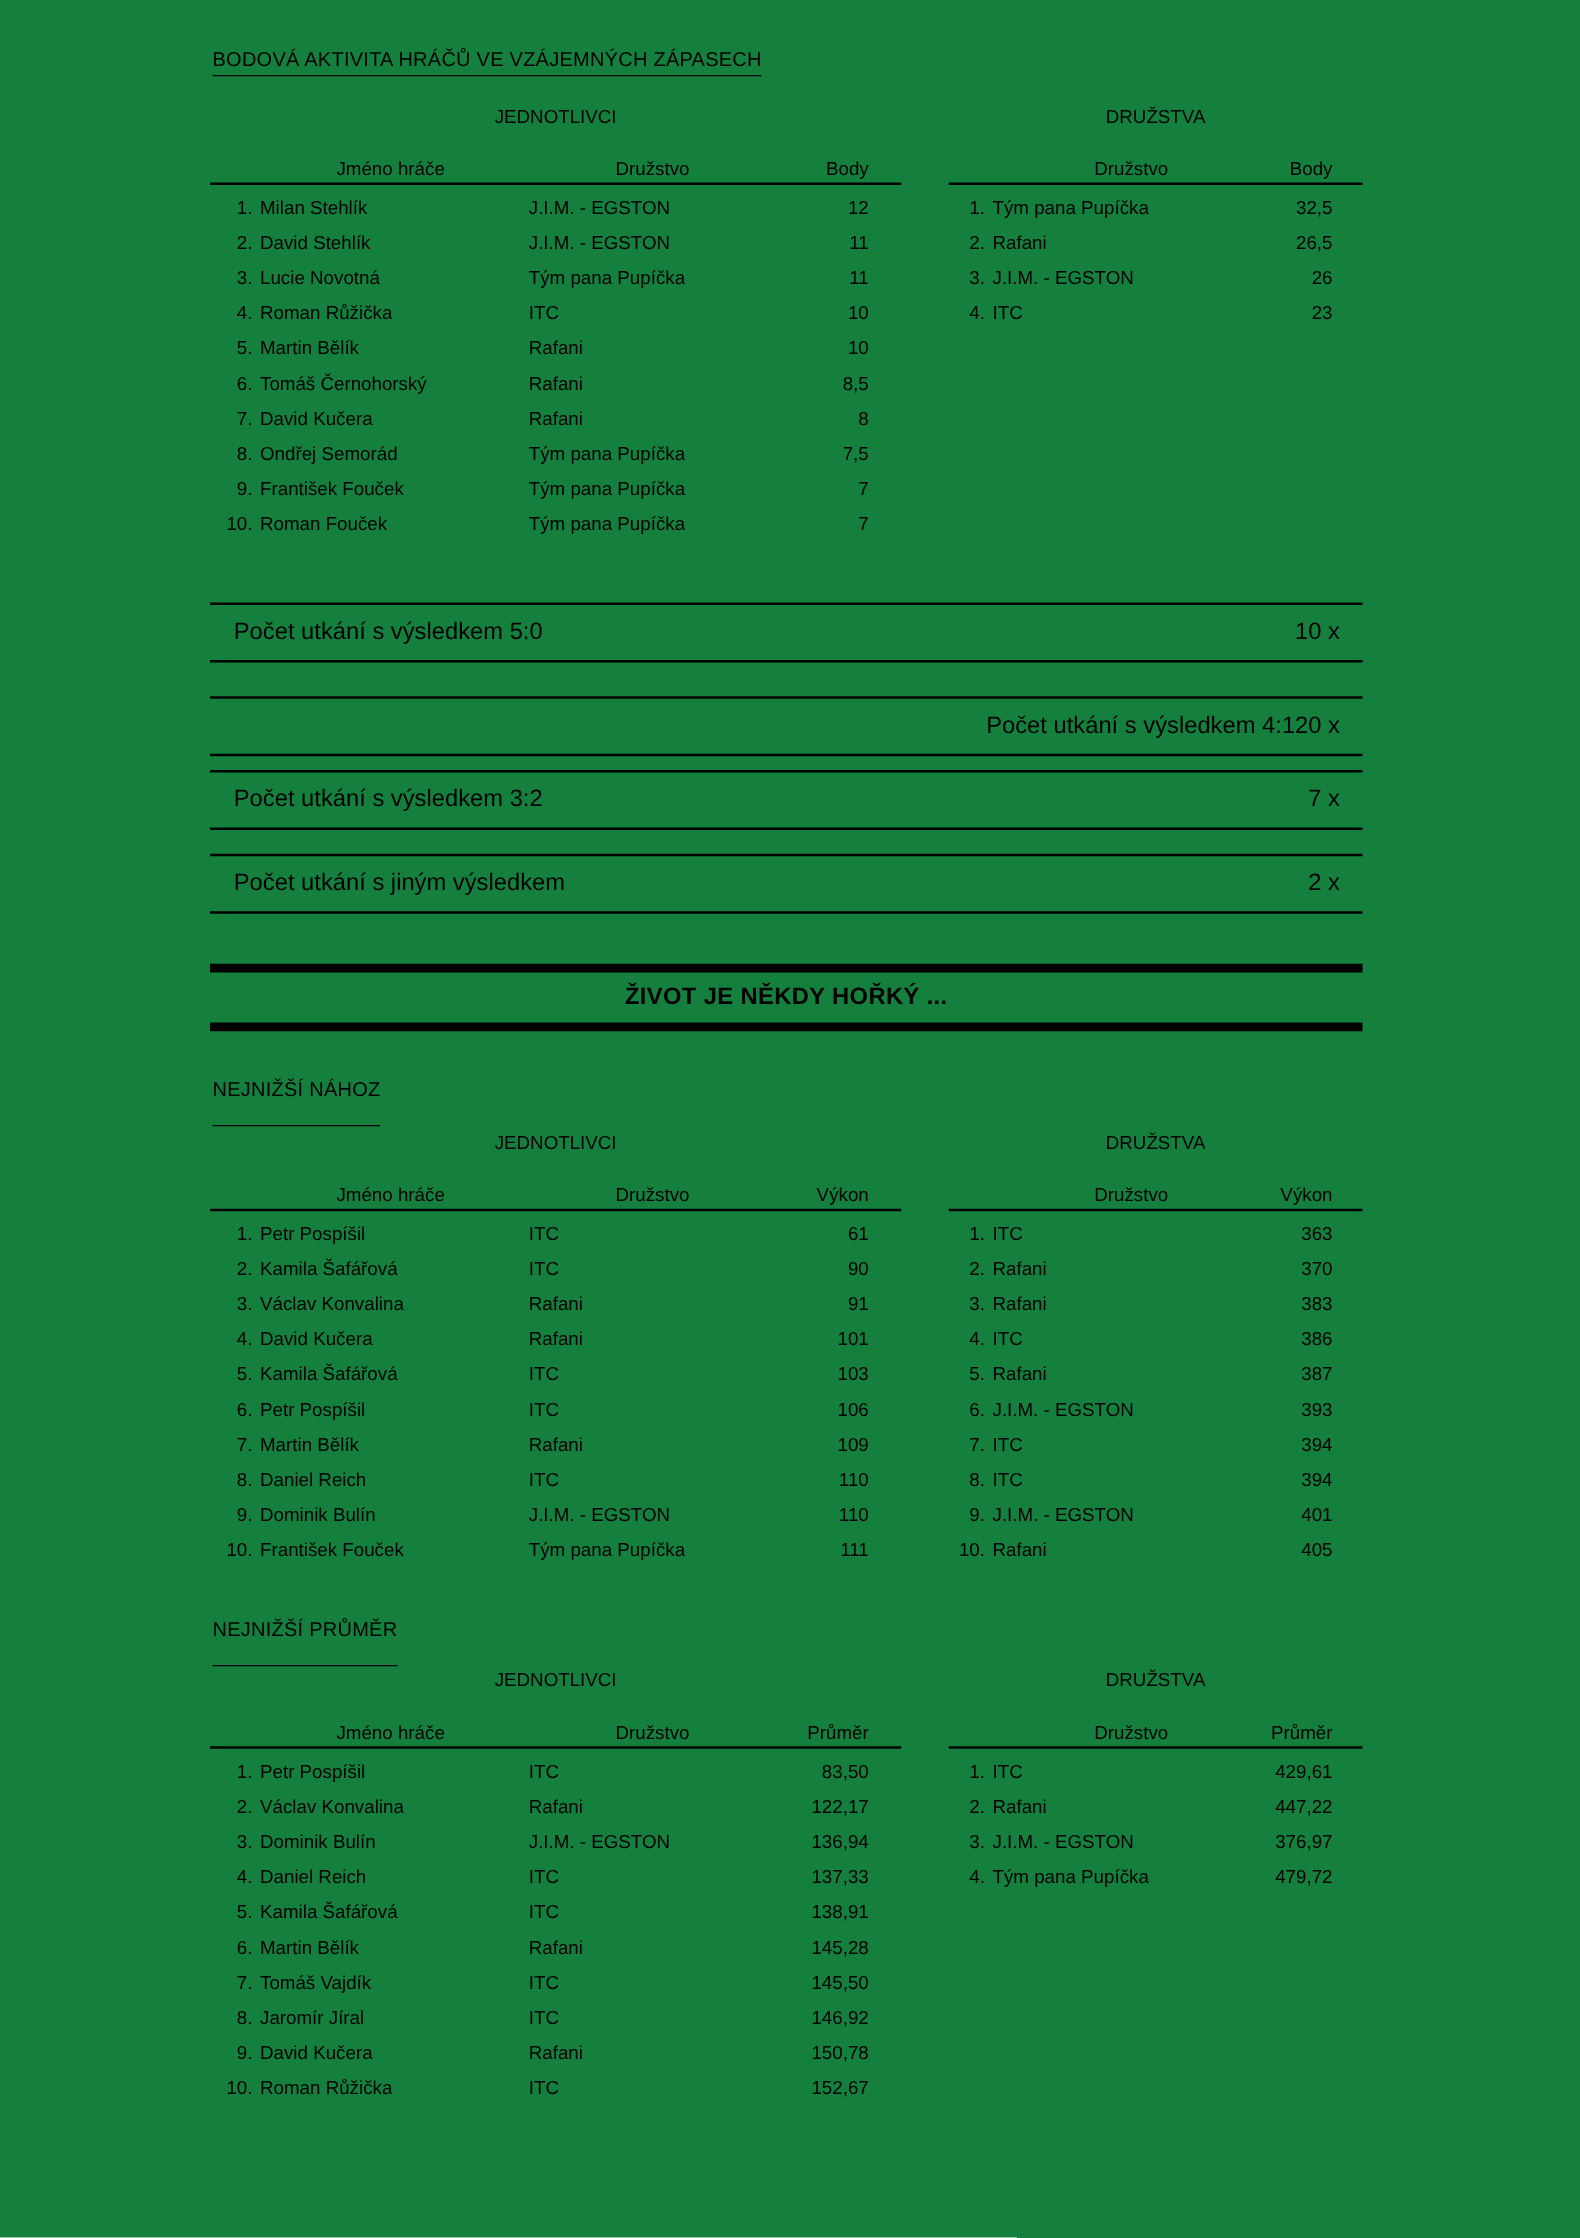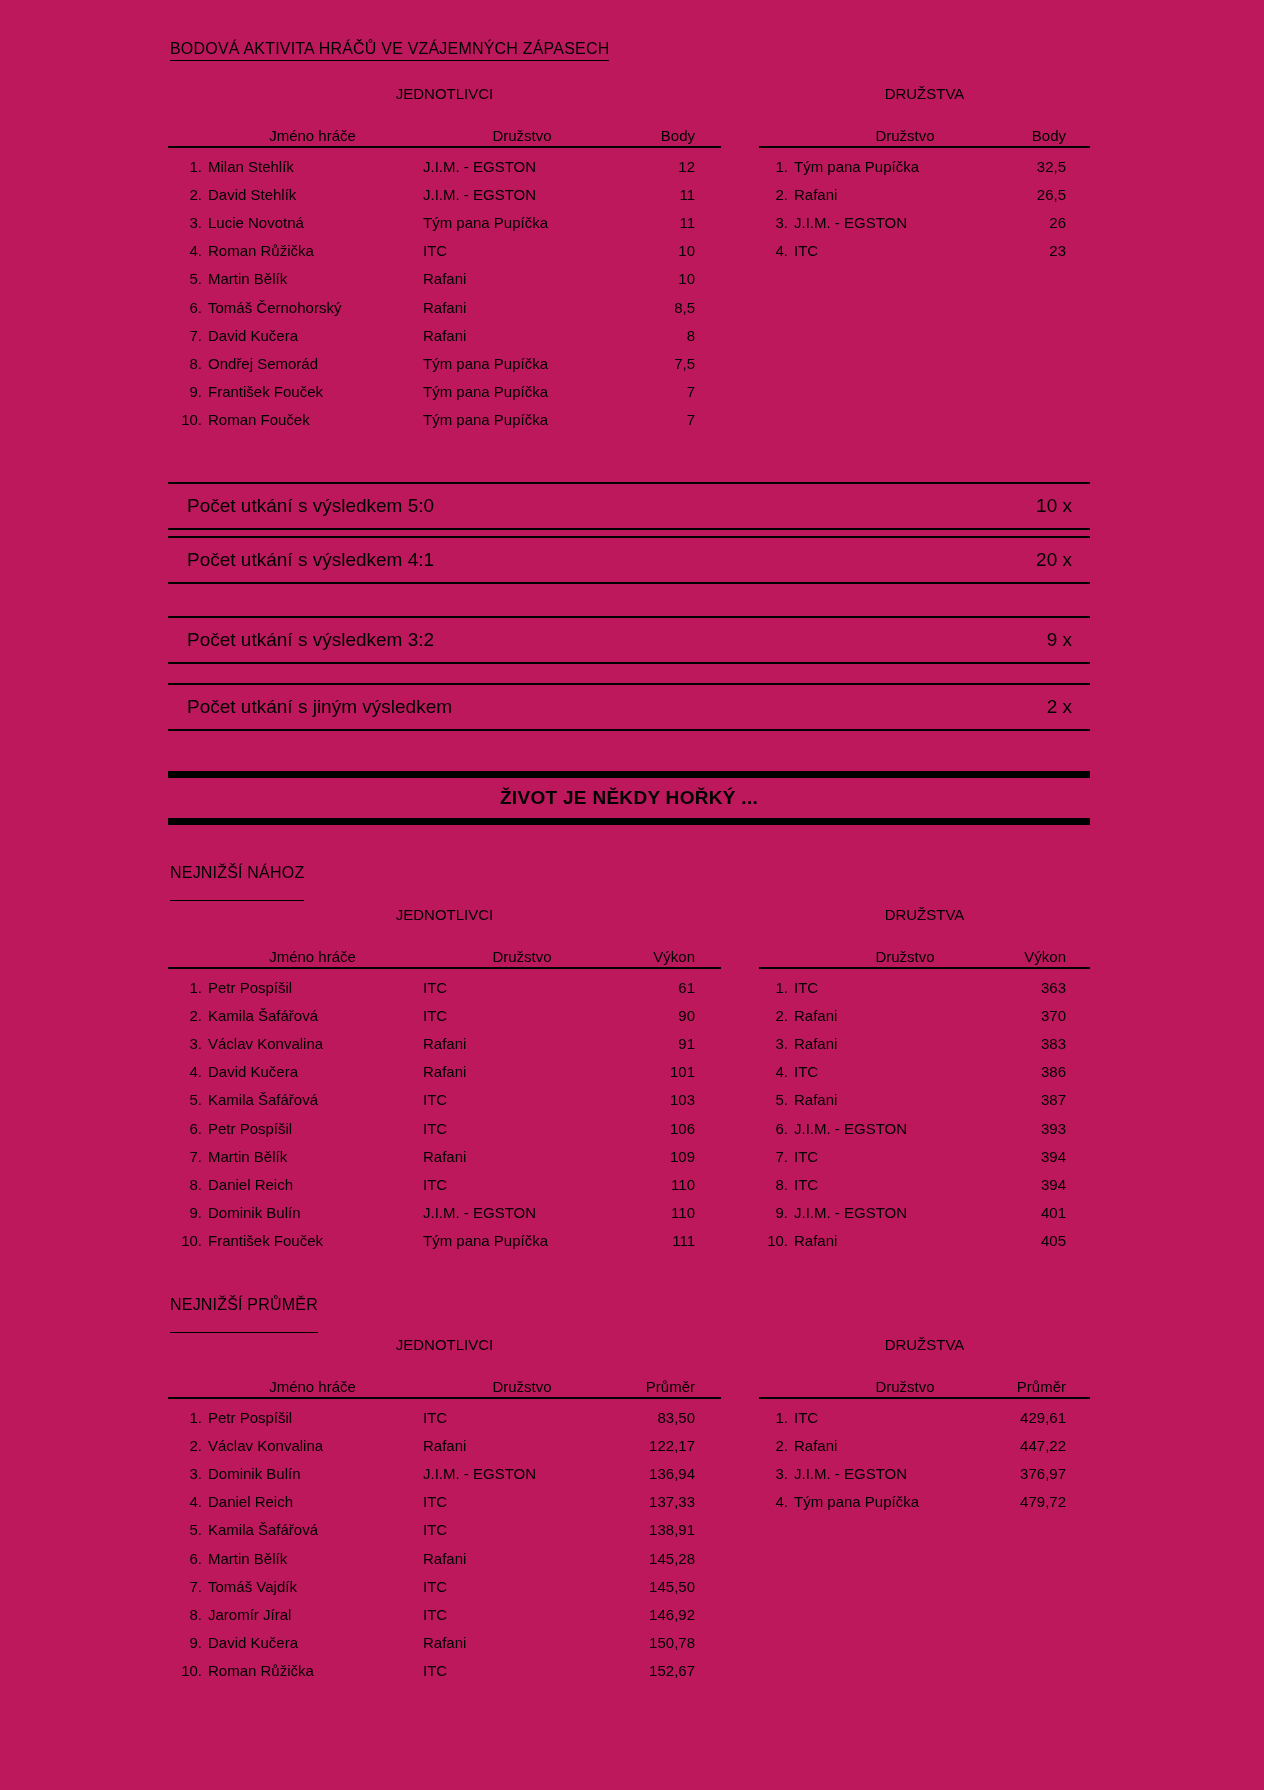--- a/index.html
+++ b/index.html
@@ -1,20 +1,20 @@
 <!DOCTYPE html>
 <html><head>
 <meta charset="utf-8">
 <style>
   html,body{margin:0;padding:0;background:#ffffff;}
   .page{
     position:relative;
     width:1264px;
     height:1790px;
-    background:#be185d;
+    background:#15803d;
     font-family:"Liberation Sans", sans-serif;
     color:#000;
     overflow:hidden;
   }
   .doc-title{
     position:absolute;left:170px;top:40px;
     font-size:16px;letter-spacing:.2px;
     border-bottom:1.5px solid #000;padding-bottom:2px;
     display:inline-block;
   }
@@ -193,27 +193,27 @@
             <div class="r-val">23</div>
           </div>
         </div>
     </div>
   </div>
 
   <div class="count-box" style="top:482px;">
     <span>Počet utkání s výsledkem 5:0</span>
     <span>10 x</span>
   </div>
-  <div class="count-box" style="top:536px;">
+  <div class="count-box" style="top:557px;justify-content:flex-end;">
     <span>Počet utkání s výsledkem 4:1</span>
     <span>20 x</span>
   </div>
   <div class="count-box" style="top:616px;">
     <span>Počet utkání s výsledkem 3:2</span>
-    <span>9 x</span>
+    <span>7 x</span>
   </div>
   <div class="count-box" style="top:683px;">
     <span>Počet utkání s jiným výsledkem</span>
     <span>2 x</span>
   </div>
 
   <div class="banner">ŽIVOT JE NĚKDY HOŘKÝ ...</div>
 
   <div class="sec-heading" style="top:864px;">NEJNIŽŠÍ NÁHOZ</div>
   <div class="section-cols" style="top:907px;">

